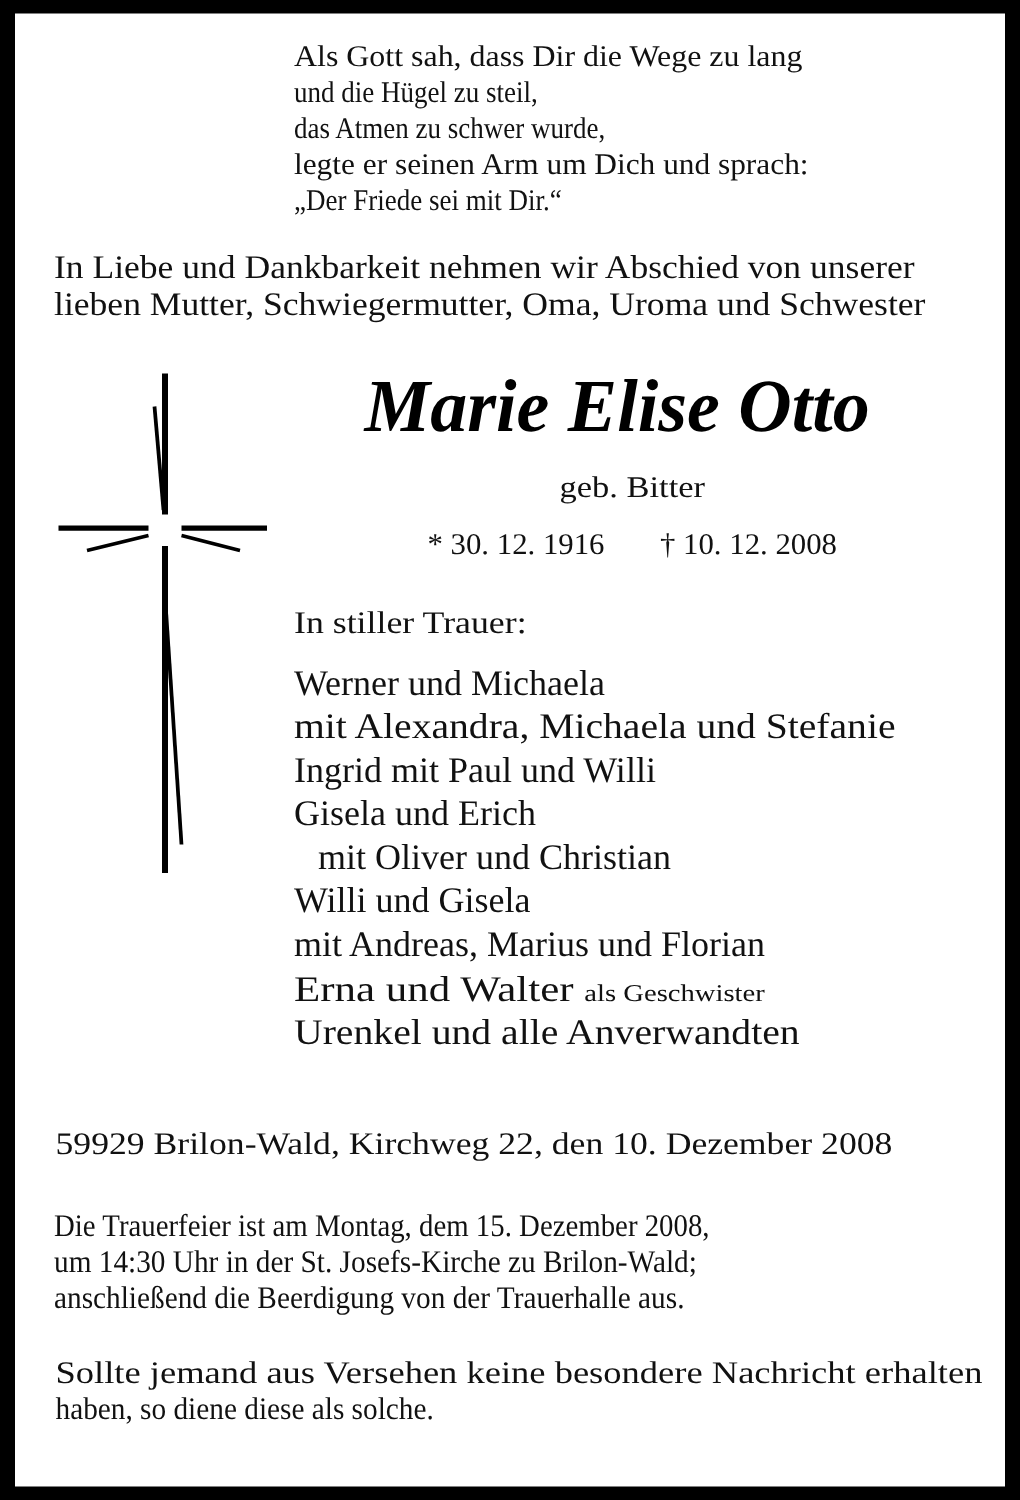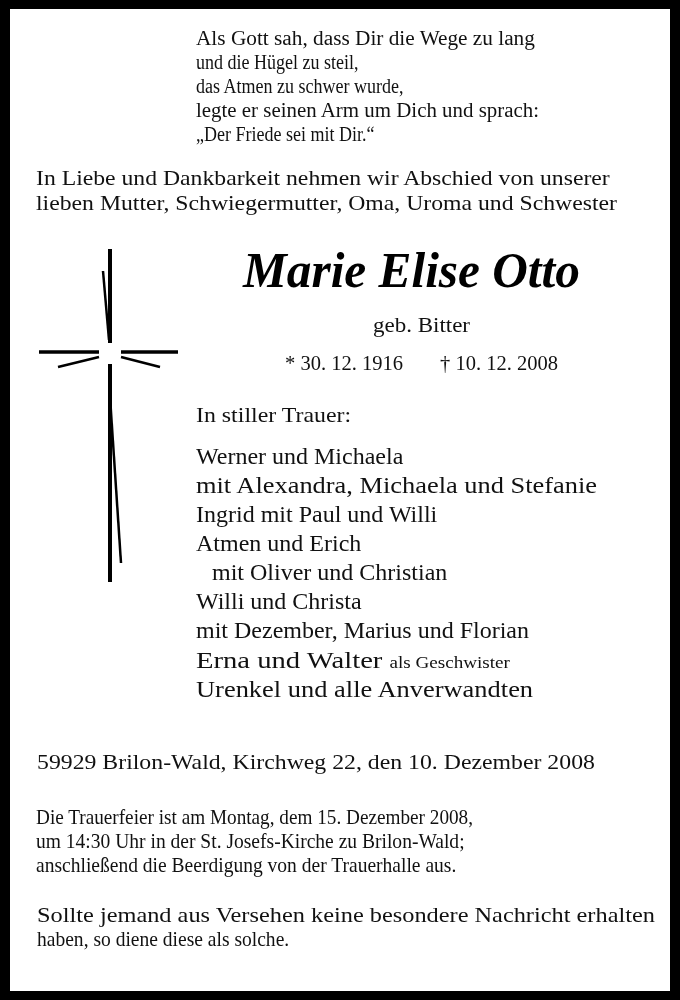--- a/index.html
+++ b/index.html
@@ -55,24 +55,24 @@
 <div class="ln name" style="left: 243px; top: 245px; transform: scaleX(0.986);">Marie Elise Otto</div>
 <div class="ln maiden" style="left: 373px; top: 315px; transform: scaleX(1.149);">geb. Bitter</div>
 <div class="ln dates" style="left: 285px; top: 353px; transform: scaleX(1.026);">* 30. 12. 1916</div>
 <div class="ln dates" style="left: 440px; top: 353px; transform: scaleX(1.026);">† 10. 12. 2008</div>
 
 <div class="ln trauer" style="left: 196px; top: 405px; transform: scaleX(1.136);">In stiller Trauer:</div>
 
 <div class="ln mourner" style="left: 196px; top: 444px; transform: scaleX(1);">Werner und Michaela</div>
 <div class="ln mourner" style="left: 196px; top: 473px; transform: scaleX(1.1);">mit Alexandra, Michaela und Stefanie</div>
 <div class="ln mourner" style="left: 196px; top: 502px; transform: scaleX(1);">Ingrid mit Paul und Willi</div>
-<div class="ln mourner" style="left: 196px; top: 531px; transform: scaleX(1);">Atmen und Erich</div>
+<div class="ln mourner" style="left: 196px; top: 531px; transform: scaleX(1);">Gisela und Erich</div>
 <div class="ln mourner" style="left: 212px; top: 560px; transform: scaleX(1);">mit Oliver und Christian</div>
-<div class="ln mourner" style="left: 196px; top: 589px; transform: scaleX(1);">Willi und Christa</div>
-<div class="ln mourner" style="left: 196px; top: 618px; transform: scaleX(1);">mit Dezember, Marius und Florian</div>
+<div class="ln mourner" style="left: 196px; top: 589px; transform: scaleX(1);">Willi und Gisela</div>
+<div class="ln mourner" style="left: 196px; top: 618px; transform: scaleX(1);">mit Andreas, Marius und Florian</div>
 <div class="ln mourner" style="left: 196px; top: 648px; transform: scaleX(1.193);">
   <span>Erna und Walter</span>
   <span class="small">als Geschwister</span>
 </div>
 <div class="ln mourner" style="left: 196px; top: 677px; transform: scaleX(1.102);">Urenkel und alle Anverwandten</div>
 
 <div class="ln body" style="left: 37px; top: 752px; transform: scaleX(1.132);">59929 Brilon-Wald, Kirchweg 22, den 10. Dezember 2008</div>
 
 <div class="ln body" style="left: 36px; top: 807px; transform: scaleX(0.915);">Die Trauerfeier ist am Montag, dem 15. Dezember 2008,</div>
 <div class="ln body" style="left: 36px; top: 831px; transform: scaleX(0.93);">um 14:30 Uhr in der St. Josefs-Kirche zu Brilon-Wald;</div>

